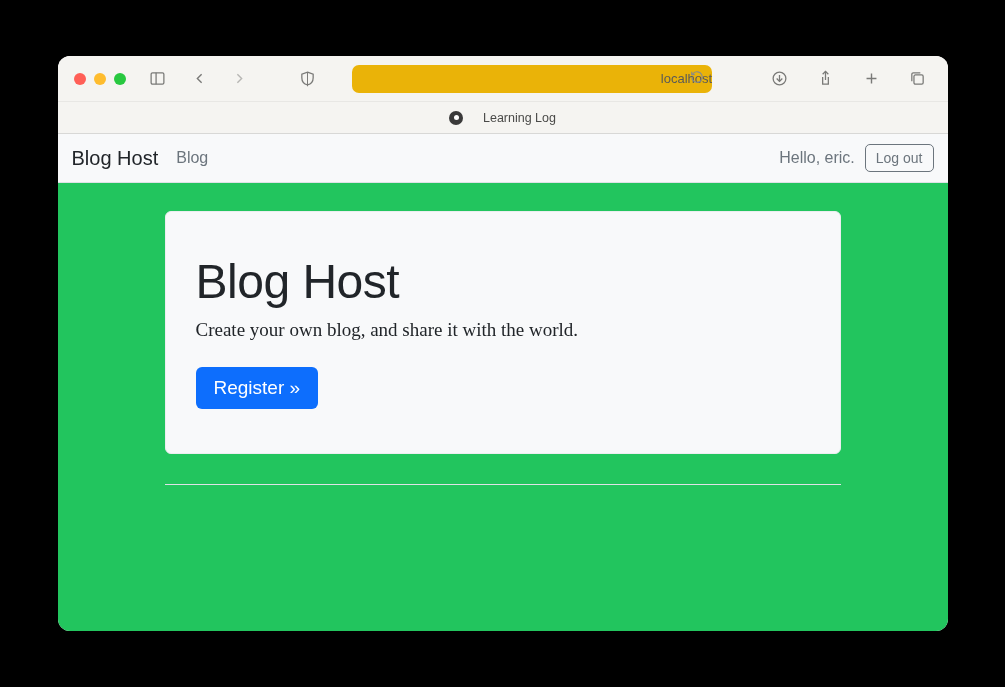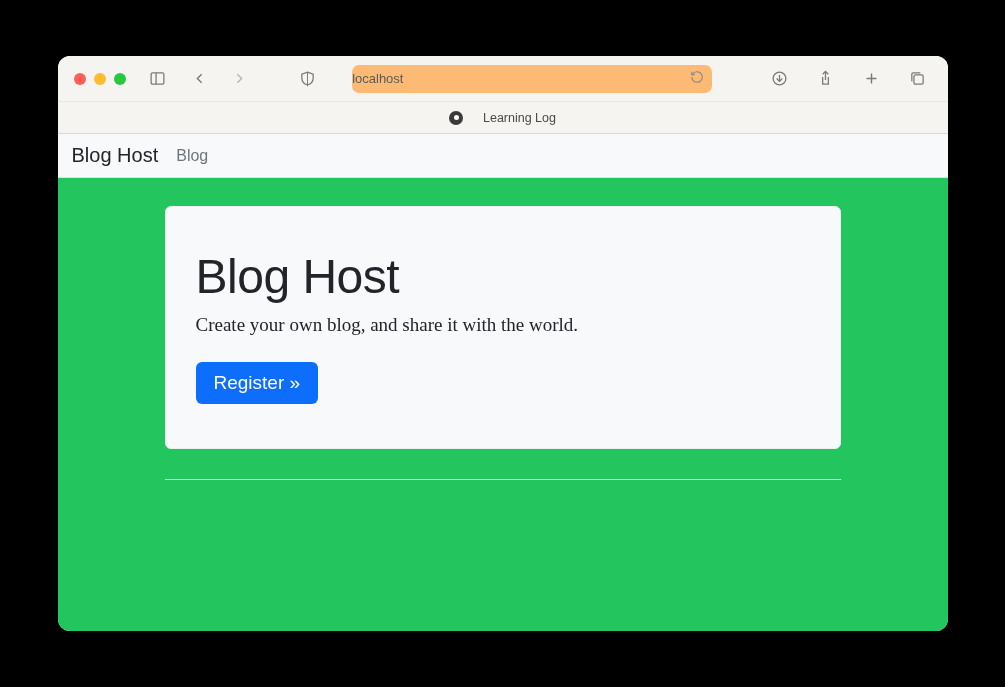--- a/index.html
+++ b/index.html
@@ -44,25 +44,25 @@
       width: 28px;
       height: 28px;
     }
     .tb-icon svg { width: 17px; height: 17px; }
     .nav-arrows { display: flex; gap: 12px; margin-left: 6px; margin-right: 6px; }
     .addrbar {
       flex: 1;
       max-width: 360px;
       margin: 0 auto;
       height: 28px;
-      background: #fdba74;
+      background: #eab308;
       border-radius: 7px;
       display: flex;
       align-items: center;
-      justify-content: flex-start;
+      justify-content: flex-end;
       position: relative;
       color: #5a5a58;
       font-size: 13px;
     }
     .addrbar .reload {
       position: absolute;
       right: 8px;
       color: #8a8a88;
     }
     .right-icons { display: flex; gap: 18px; margin-left: auto; align-items: center; }
@@ -249,20 +249,24 @@
   <div class="tabbar">
     <span class="favicon"></span>
     <span>Learning Log</span>
   </div>
 
   <div class="page">
 
     <div class="navbar">
       <a class="brand">Blog Host</a>
       <a class="nav-link">Blog</a>
+      <div class="nav-right">
+        <span class="greeting">Hello, eric.</span>
+        <button class="logout-btn">Log out</button>
+      </div>
     </div>
 
     <div class="container">
       <div class="jumbotron">
         <h1>Blog Host</h1>
         <p>Create your own blog, and share it with the world.</p>
         <a class="btn-primary">Register »</a>
       </div>
       <hr class="sep">
     </div>

